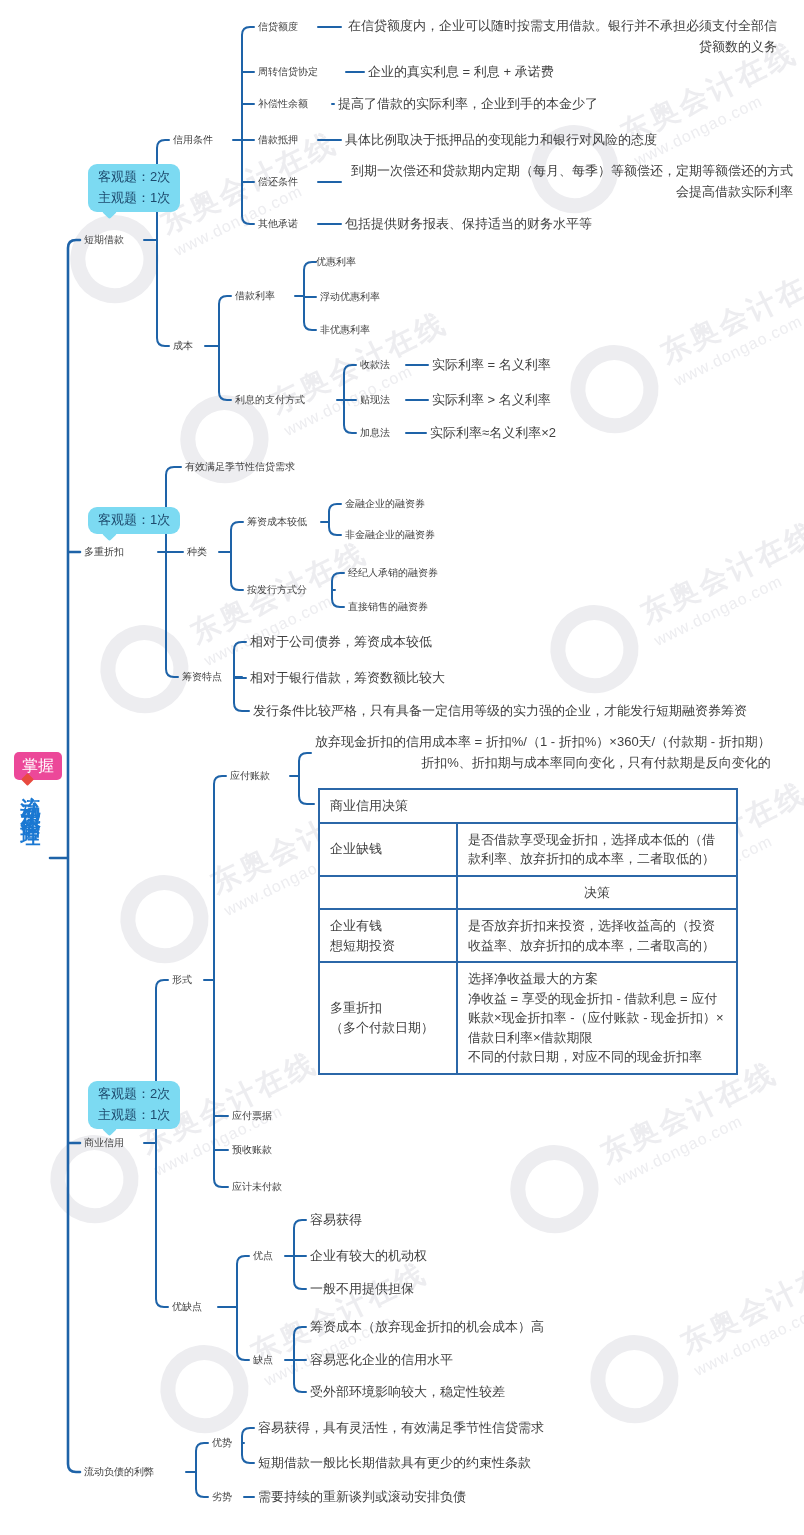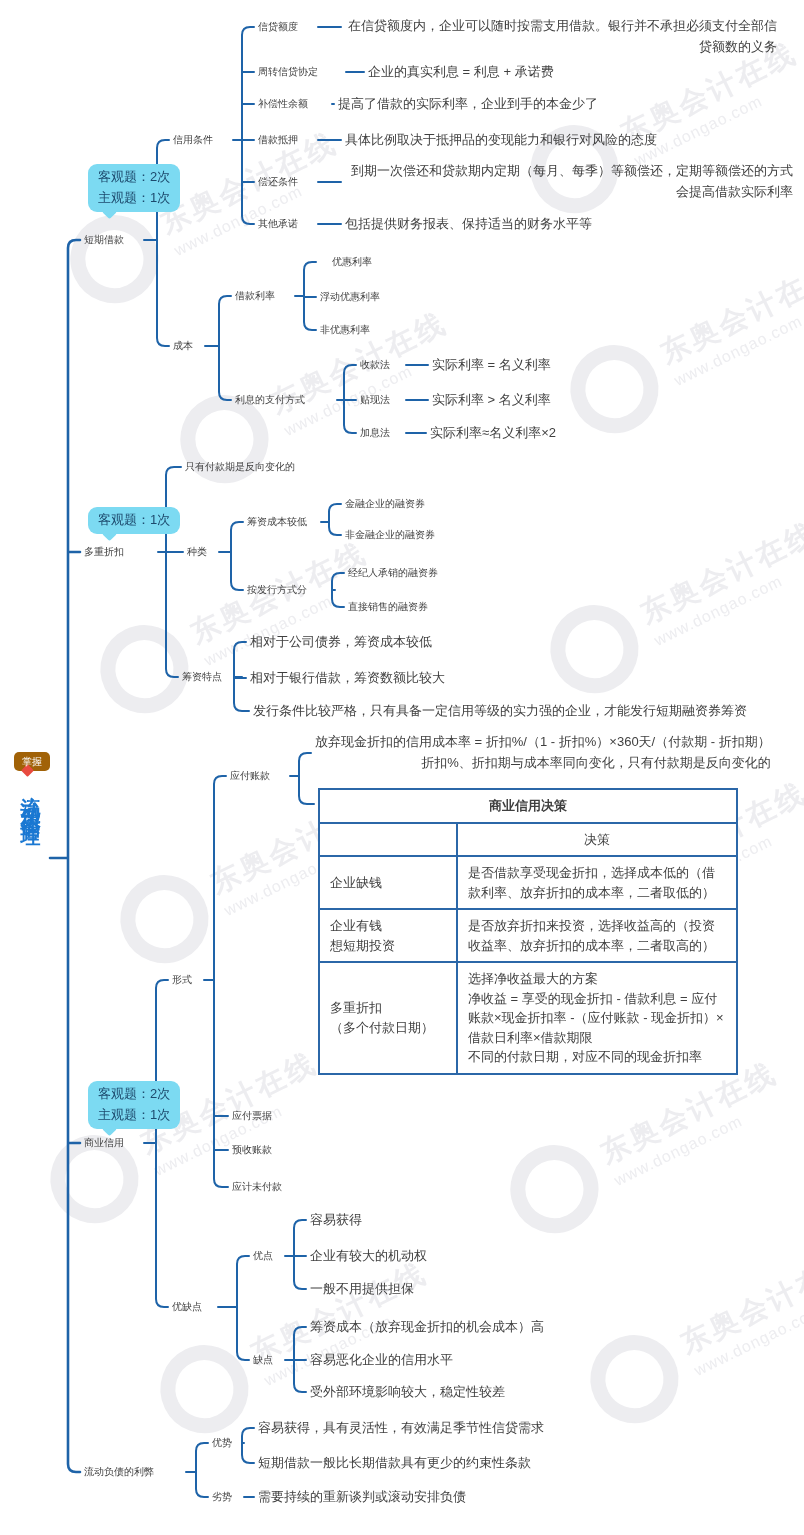--- a/index.html
+++ b/index.html
@@ -21,34 +21,34 @@
   }
   .bubble {
     position:absolute; z-index:3; background:#7cdaf2; color:#1d4a6d;
     font-size:13px; line-height:1.6; padding:3px 10px; border-radius:9px; width:fit-content;
   }
   .bubble::after {
     content:""; position:absolute; left:16px; bottom:-5px; width:11px; height:11px;
     background:#7cdaf2; transform:rotate(45deg); border-radius:2px; z-index:-1;
   }
   .grasp {
-    position:absolute; z-index:3; background:#a16207; color:#fff;
-    font-size:10px; line-height:1.5; padding:2px 8px; border-radius:5px; width:fit-content;
+    position:absolute; z-index:3; background:#ec4899; color:#fff;
+    font-size:16px; line-height:1.5; padding:2px 8px; border-radius:5px; width:fit-content;
   }
   .grasp::after {
     content:""; position:absolute; left:9px; bottom:-4px; width:9px; height:9px;
     background:#e84a3f; transform:rotate(45deg); border-radius:1px; z-index:-1;
   }
   .decision-table {
     position:absolute; left:318px; top:788px; z-index:2; width:420px;
     border-collapse:collapse; font-size:13px; color:#3f3f3f; line-height:1.5;
     background:#fff;
   }
   .decision-table td { border:2px solid #2b67a8; padding:6px 10px; vertical-align:middle; }
-  .t-title { text-align:center;font-weight:bold; }
+  .t-title { text-align:left; }
   .t-head  { text-align:center; }
   .t-c1    { width:116px; }
   
   .wm { position:absolute; z-index:0; display:flex; align-items:center; gap:14px;
         transform:rotate(-26deg); color:#ededf0; pointer-events:none; }
   .wmc { width:58px; height:58px; border:15px solid #ededf0; border-radius:50%; flex:none; }
   .wm-brand { font-size:29px; font-weight:bold; letter-spacing:3px; white-space:nowrap; }
   .wm-url   { font-size:16px; letter-spacing:1px; white-space:nowrap; }
 </style>
 </head>
@@ -204,32 +204,32 @@
   <div class="nd sm" id="d13" style="left:338px;top:104px">提高了借款的实际利率，企业到手的本金少了</div>
   <div class="nd lbl" id="n14" style="left:258px;top:140px">借款抵押</div>
   <div class="nd sm" id="d14" style="left:345px;top:140px">具体比例取决于抵押品的变现能力和银行对风险的态度</div>
   <div class="nd lbl" id="n15" style="left:258px;top:182px">偿还条件</div>
   <div class="nd sm wrap" id="d15" style="left:345px;top:182px;width:448px">到期一次偿还和贷款期内定期（每月、每季）等额偿还，定期等额偿还的方式会提高借款实际利率</div>
   <div class="nd lbl" id="n16" style="left:258px;top:224px">其他承诺</div>
   <div class="nd sm" id="d16" style="left:345px;top:224px">包括提供财务报表、保持适当的财务水平等</div>
 
   <div class="nd lbl" id="cost" style="left:173px;top:346px">成本</div>
   <div class="nd lbl" id="lr" style="left:235px;top:296px">借款利率</div>
-  <div class="nd lbl" id="lr1" style="left:332px;top:262px">优惠利率</div>
+  <div class="nd lbl" id="lr1" style="left:316px;top:262px">优惠利率</div>
   <div class="nd lbl" id="lr2" style="left:320px;top:297px">浮动优惠利率</div>
   <div class="nd lbl" id="lr3" style="left:320px;top:330px">非优惠利率</div>
   <div class="nd lbl" id="pm" style="left:235px;top:400px">利息的支付方式</div>
   <div class="nd lbl" id="pm1" style="left:360px;top:365px">收款法</div>
   <div class="nd sm" id="pd1" style="left:432px;top:365px">实际利率 = 名义利率</div>
   <div class="nd lbl" id="pm2" style="left:360px;top:400px">贴现法</div>
   <div class="nd sm" id="pd2" style="left:432px;top:400px">实际利率 &gt; 名义利率</div>
   <div class="nd lbl" id="pm3" style="left:360px;top:433px">加息法</div>
   <div class="nd sm" id="pd3" style="left:430px;top:433px">实际利率≈名义利率×2</div>
 
-  <div class="nd lbl" id="reg" style="left:185px;top:467px">只有付款期是反向变化的</div>
+  <div class="nd lbl" id="reg" style="left:185px;top:467px">有效满足季节性信贷需求</div>
   <div class="nd lbl" id="kinds" style="left:187px;top:552px">种类</div>
   <div class="nd lbl" id="ki1" style="left:247px;top:522px">筹资成本较低</div>
   <div class="nd lbl" id="ki11" style="left:345px;top:504px">金融企业的融资券</div>
   <div class="nd lbl" id="ki12" style="left:345px;top:535px">非金融企业的融资券</div>
   <div class="nd lbl" id="ki2" style="left:247px;top:590px">按发行方式分</div>
   <div class="nd lbl" id="ki21" style="left:348px;top:573px">经纪人承销的融资券</div>
   <div class="nd lbl" id="ki22" style="left:348px;top:607px">直接销售的融资券</div>
   <div class="nd lbl" id="feat" style="left:182px;top:677px">筹资特点</div>
   <div class="nd sm" id="f1" style="left:250px;top:642px">相对于公司债券，筹资成本较低</div>
   <div class="nd sm" id="f2" style="left:250px;top:678px">相对于银行借款，筹资数额比较大</div>
@@ -239,26 +239,26 @@
   <div class="nd lbl" id="pay" style="left:230px;top:776px">应付账款</div>
   <div class="nd sm pre" id="formula" style="left:315px;top:753px">放弃现金折扣的信用成本率 = 折扣%/（1 - 折扣%）×360天/（付款期 - 折扣期）
 折扣%、折扣期与成本率同向变化，只有付款期是反向变化的</div>
 
   <table class="decision-table" id="table411">
     <tbody>
         <tr>
           <td colspan="2" class="t-title">商业信用决策</td>
         </tr>
     <tr>
+      <td class="t-c1 pre">企业缺钱</td>
+      <td class="pre">是否借款享受现金折扣，选择成本低的（借款利率、放弃折扣的成本率，二者取低的）</td>
+    </tr>
+    <tr>
       <td class="t-c1"></td>
       <td class="t-head">决策</td>
-    </tr>
-    <tr>
-      <td class="t-c1 pre">企业缺钱</td>
-      <td class="pre">是否借款享受现金折扣，选择成本低的（借款利率、放弃折扣的成本率，二者取低的）</td>
     </tr>
     <tr>
       <td class="t-c1 pre">企业有钱
 想短期投资</td>
       <td class="pre">是否放弃折扣来投资，选择收益高的（投资收益率、放弃折扣的成本率，二者取高的）</td>
     </tr>
     <tr>
       <td class="t-c1 pre">多重折扣
 （多个付款日期）</td>
       <td class="pre">选择净收益最大的方案

